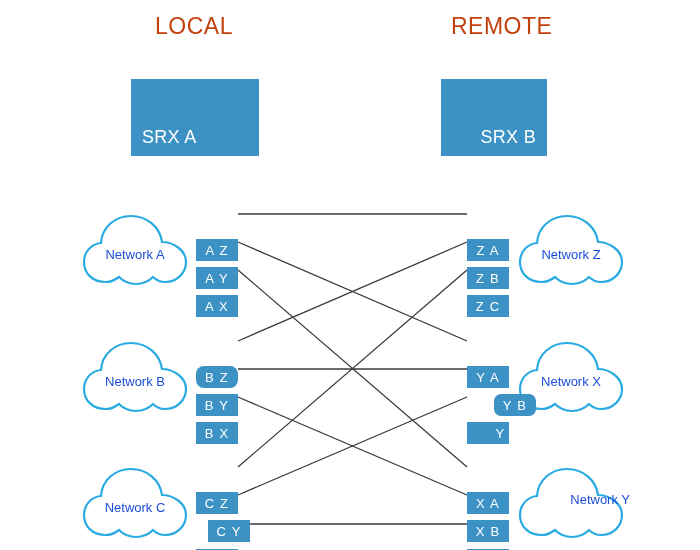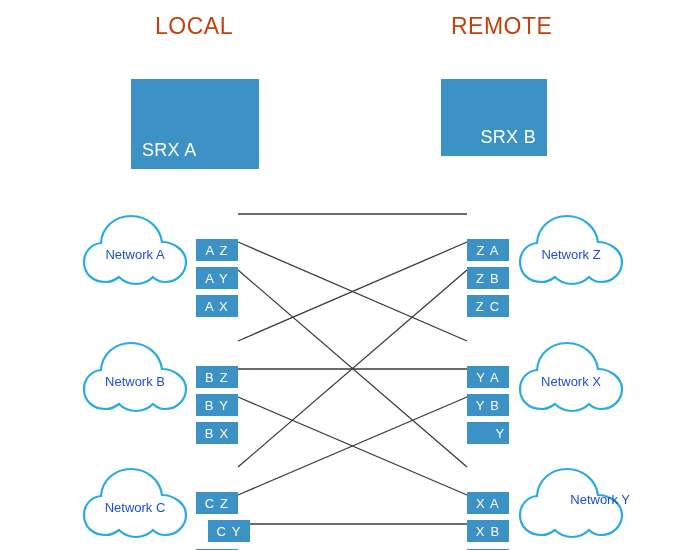--- a/index.html
+++ b/index.html
@@ -26,21 +26,21 @@
   #heading-remote { left: 451px; top: 13px; }
 
   .srx-box {
     position: absolute;
     background: #3c92c4;
     display: flex;
     box-sizing: border-box;
     padding: 8px 11px;
   }
   #srx-a {
-    left: 131px; top: 79px; width: 128px; height: 90px;
+    left: 131px; top: 79px; width: 128px; height: 77px;
     align-items: flex-end; justify-content: flex-start;
   }
   #srx-b {
     left: 441px; top: 79px; width: 106px; height: 77px;
     align-items: flex-end; justify-content: flex-end;
   }
   .srx-label {
     color: #ffffff;
     font-size: 18px;
     letter-spacing: 0.3px;
@@ -137,21 +137,21 @@
   <div id="ports-local">
       <div class="port" style="left: 196px; top: 203px;">
         <span>A Z</span>
       </div>
       <div class="port" style="left: 196px; top: 231px;">
         <span>A Y</span>
       </div>
       <div class="port" style="left: 196px; top: 259px;">
         <span>A X</span>
       </div>
-      <div class="port" style="left: 196px; top: 330px;">
+      <div class="port" style="left: 196px; top: 330px; border-radius: 8px;">
         <span>B Z</span>
       </div>
       <div class="port" style="left: 196px; top: 358px;">
         <span>B Y</span>
       </div>
       <div class="port" style="left: 196px; top: 386px;">
         <span>B X</span>
       </div>
       <div class="port" style="left: 196px; top: 456px;">
         <span>C Z</span>
@@ -169,21 +169,21 @@
       </div>
       <div class="port" style="left: 467px; top: 231px;">
         <span>Z B</span>
       </div>
       <div class="port" style="left: 467px; top: 259px;">
         <span>Z C</span>
       </div>
       <div class="port" style="left: 467px; top: 330px;">
         <span>Y A</span>
       </div>
-      <div class="port" style="left: 467px; top: 358px;">
+      <div class="port" style="left: 494px; top: 358px; border-radius: 7px;">
         <span>Y B</span>
       </div>
       <div class="port" style="left: 467px; top: 386px; padding-left: 40px;">
         <span>Y C</span>
       </div>
       <div class="port" style="left: 467px; top: 456px;">
         <span>X A</span>
       </div>
       <div class="port" style="left: 467px; top: 484px;">
         <span>X B</span>

